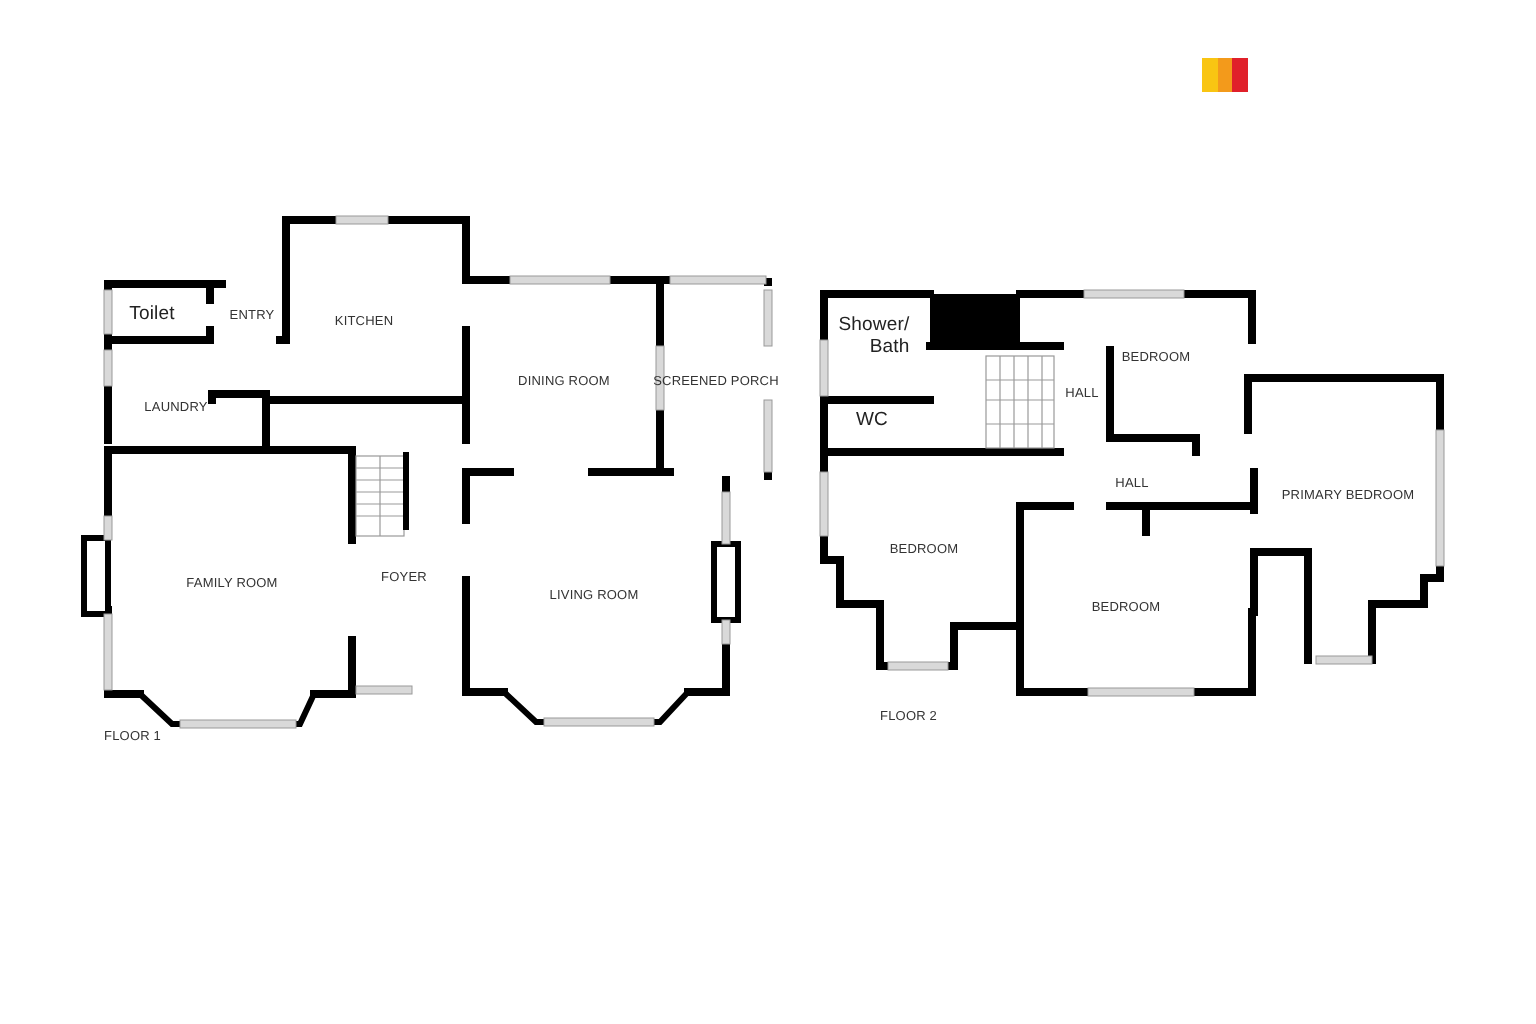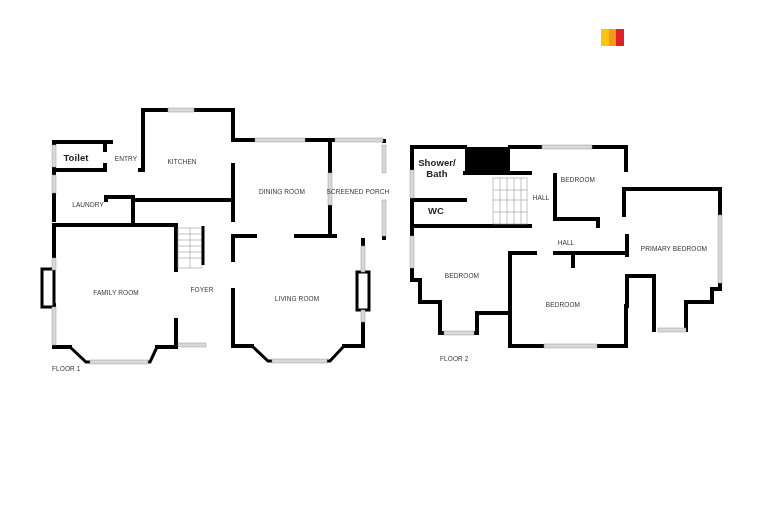--- a/index.html
+++ b/index.html
@@ -1,19 +1,19 @@
 <!DOCTYPE html>
 <html><head>
 <meta charset="utf-8">
 <style>
   html, body { margin:0; padding:0; background:#ffffff; }
   body { width:768px; height:512px; position:relative; overflow:hidden; font-family:"Liberation Sans", sans-serif; }
   svg { position:absolute; left:0; top:0; }
   .lbl { position:absolute; font-family:"Liberation Sans", sans-serif; color:#333; font-size:6.5px; letter-spacing:0.1px; white-space:nowrap; transform:translate(-50%,-50%); }
-  .lbl.big { font-size:9.5px; font-weight:bold; color:#222; }
+  .lbl.big { font-size:9.5px; font-weight:normal; color:#222; }
   .lbl.floor { font-size:6.5px; transform:none; }
   .logo { position:absolute; left:601px; top:29px; width:23px; height:17px; display:flex; }
   .logo span { flex:1; display:block; }
 </style>
 </head>
 <body>
 
 <div class="logo">
   <span style="background:#f9c512"></span>
   <span style="background:#f39a1b"></span>
@@ -141,21 +141,21 @@
 <div class="lbl" style="left:126px;top:158px">ENTRY</div>
 <div class="lbl" style="left:182px;top:161px">KITCHEN</div>
 <div class="lbl" style="left:88px;top:204px">LAUNDRY</div>
 <div class="lbl" style="left:282px;top:191px">DINING ROOM</div>
 <div class="lbl" style="left:358px;top:191px">SCREENED PORCH</div>
 <div class="lbl" style="left:116px;top:292px">FAMILY ROOM</div>
 <div class="lbl" style="left:202px;top:289px">FOYER</div>
 <div class="lbl" style="left:297px;top:298px">LIVING ROOM</div>
 <div class="lbl floor" style="left:52px;top:365px">FLOOR 1</div>
 
-<div class="lbl big" style="left:437px;top:168px;line-height:11px;text-align:center">
+<div class="lbl big" style="left:437px;top:168px;line-height:11px;text-align:right">
   <div>Shower/</div>
   <div>Bath</div>
 </div>
 <div class="lbl big" style="left:436px;top:210px">WC</div>
 <div class="lbl" style="left:541px;top:197px">HALL</div>
 <div class="lbl" style="left:578px;top:179px">BEDROOM</div>
 <div class="lbl" style="left:566px;top:242px">HALL</div>
 <div class="lbl" style="left:674px;top:248px">PRIMARY BEDROOM</div>
 <div class="lbl" style="left:462px;top:275px">BEDROOM</div>
 <div class="lbl" style="left:563px;top:304px">BEDROOM</div>

